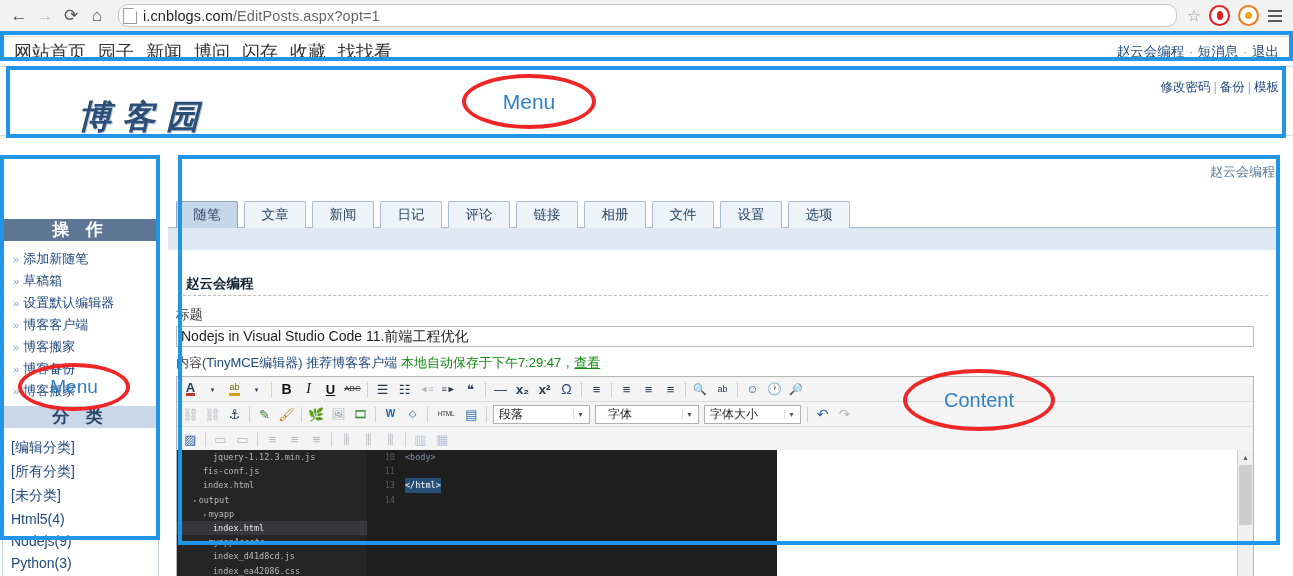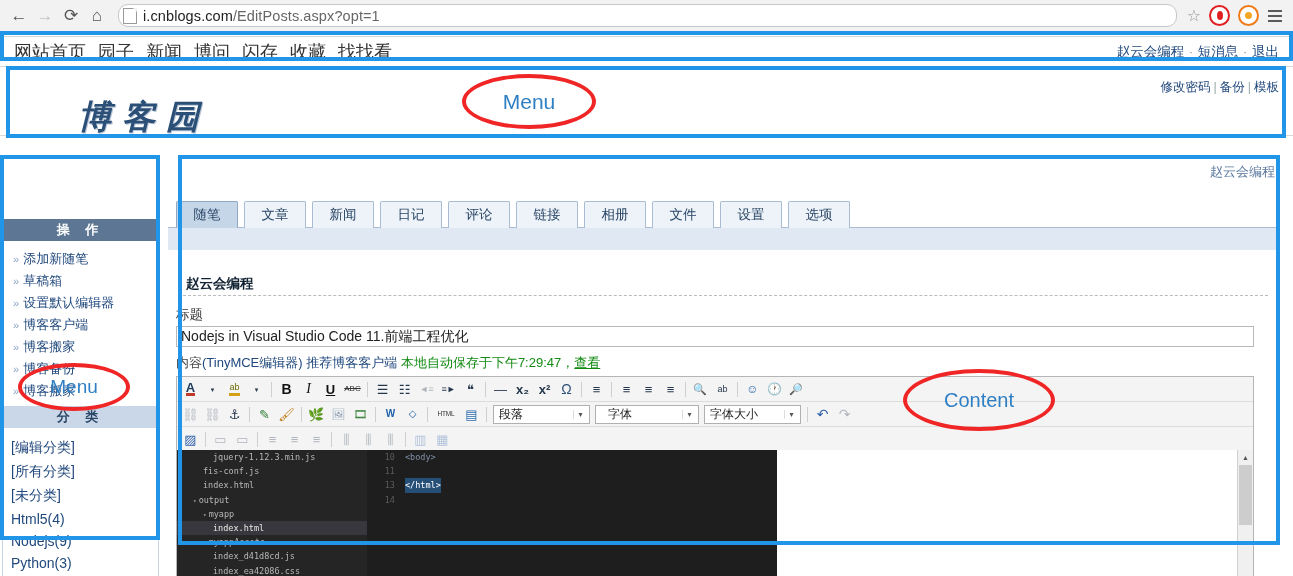--- a/index.html
+++ b/index.html
@@ -71,21 +71,21 @@
 
   #username-row{position:absolute;right:18px;top:132px;font-size:13px;color:#5c7a9e;}
 
   
   #sidebar{
     position:absolute;left:2px;top:160px;width:155px;min-height:416px;
     background:#fff;border:1px solid #c6d3e2;border-top:none;
   }
   .side-blank{height:28px;background:#fff;}
   .side-head{
-    height:22px;line-height:22px;background:#5d7693;color:#fff;font-size:13px;
+    height:22px;line-height:22px;background:#5d7693;color:#fff;font-size:17px;
     text-align:center;letter-spacing:6px;font-weight:bold;
   }
   .side-head.alt{background:#c9d7e8;color:#2a4666;}
   .side-list{padding:7px 0 4px 0;}
   .side-list li{list-style:none;margin:0;padding:2px 0 2px 10px;font-size:13px;
     color:#21497d;white-space:nowrap;}
   .side-list .arrow{color:#8aa4c4;font-size:11px;margin-right:4px;}
   .side-list a{color:#21497d;text-decoration:none;}
   ul{margin:0;padding:0;}
   .cat-list{padding:8px 0 6px 0;}

